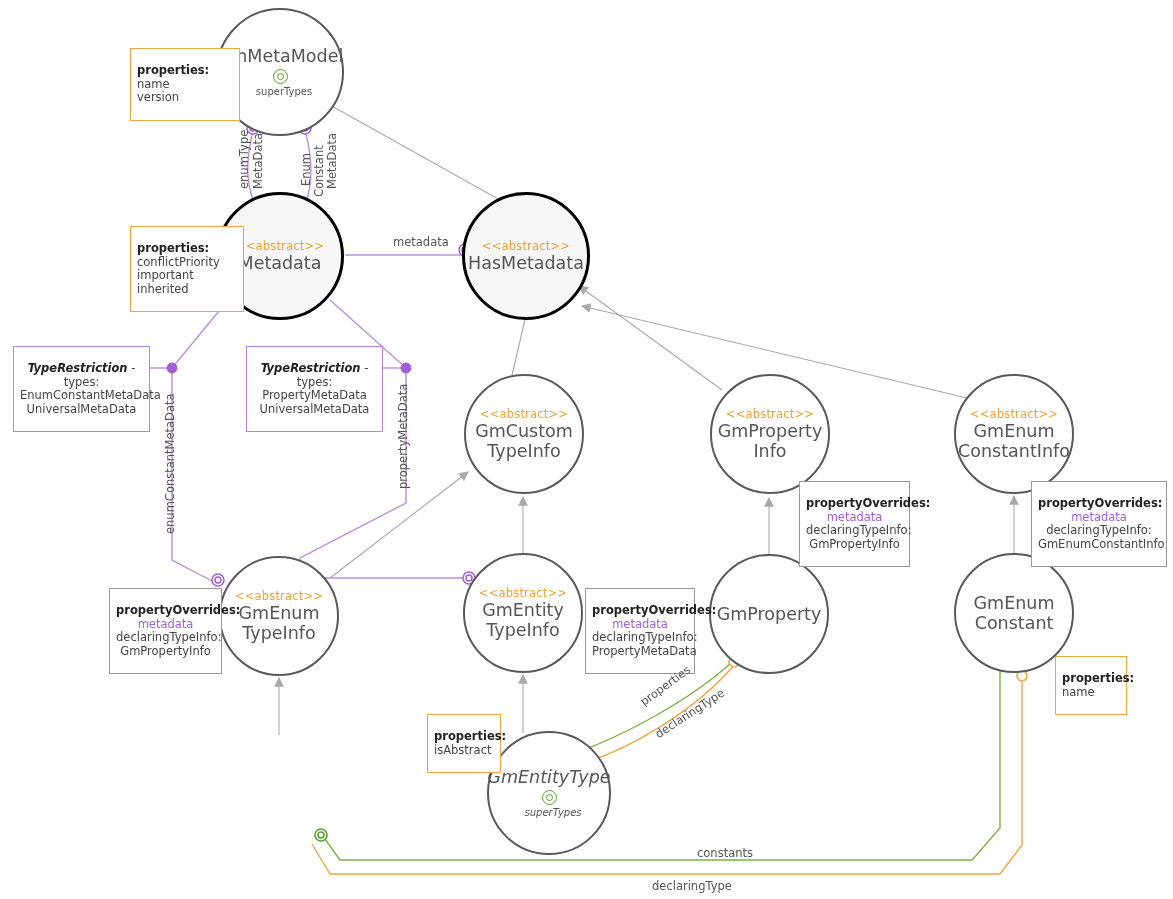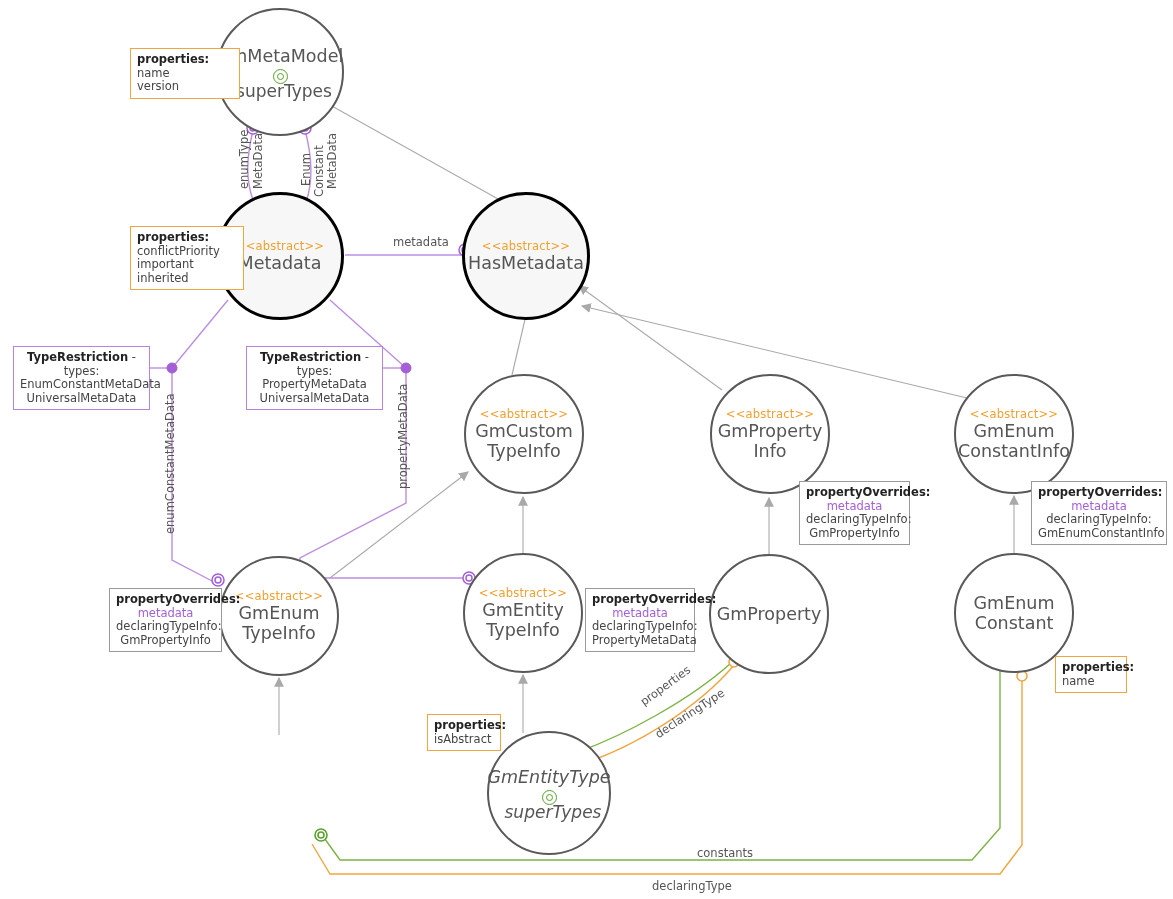--- a/index.html
+++ b/index.html
@@ -8,35 +8,35 @@
   svg#wires{position:absolute;left:0;top:0;width:1173px;height:899px;}
 
   
   .node{position:absolute;border-radius:50%;display:flex;flex-direction:column;
         align-items:center;justify-content:center;text-align:center;
         box-sizing:border-box;background:#ffffff;}
   .node .stereo{color:#f0a030;font-size:11.5px;line-height:13px;letter-spacing:.2px;}
   .node .nm{color:#555555;font-size:17.5px;line-height:20px;}
   .node.bold{border:3px solid #000000;background:#f7f7f7;}
   .node.plain{border:2px solid #595959;}
-  .node .subprop{color:#555;font-size:17px;line-height:13px;margin-top:1px;margin-left:8px;}
+  .node .subprop{color:#555;font-size:10px;line-height:13px;margin-top:1px;margin-left:8px;}
   .ringicon{width:13px;height:13px;border:1.6px solid #5aa02c;border-radius:50%;
             display:flex;align-items:center;justify-content:center;margin:3px 0 0 0;}
   .ringicon i{display:block;width:5px;height:5px;border:1.4px solid #5aa02c;border-radius:50%;}
 
   
   .note{position:absolute;box-sizing:border-box;background:#fff;
-        font-size:11.5px;line-height:13.5px;text-align:center;padding:4px 6px;color:#444;}
+        font-size:11.5px;line-height:13.5px;text-align:center;padding:15px 6px;color:#444;}
   .note .hd{font-weight:bold;color:#222;}
   .note.orange{border:1.3px solid #f0a640;}
   .note.purple{border:1.3px solid #b583e0;}
   .note.gray{border:1.1px solid #9a9a9a;}
   .note.left{text-align:left;}
   .note .mv{color:#a45fd6;}
-  .note .tr-name{font-weight:bold;color:#222;}
+  .note .tr-name{font-weight:bold;color:#222;font-style:italic;}
 
   
   .elabel{position:absolute;font-size:11.5px;color:#555;white-space:nowrap;line-height:13px;}
   .elabel.rot{transform-origin:0 0;transform:rotate(-90deg);}
   .elabel.rotp{transform-origin:0 0;}
 </style>
 </head>
 <body>
 
 <div id="stage">

